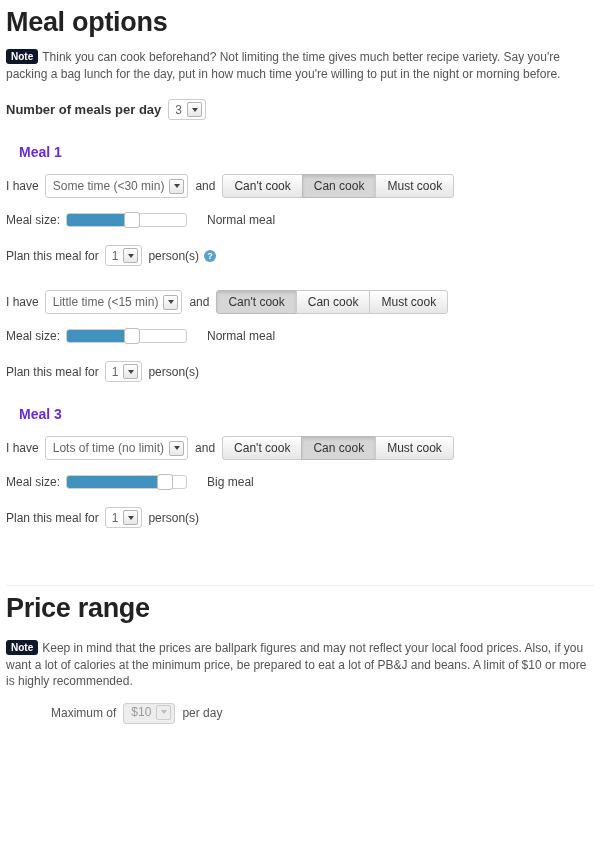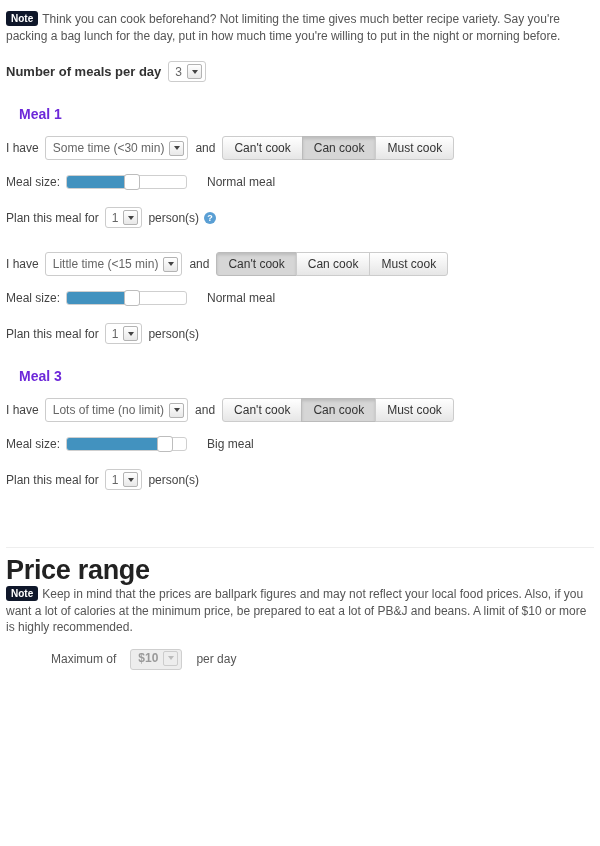--- a/index.html
+++ b/index.html
@@ -99,21 +99,21 @@
   }
   .sel.disabled .arrow-btn {
     background: #ededed;
     border-color: #cccccc;
   }
   .sel.disabled .arrow-btn .tri { border-top-color: #bbbbbb; }
 
   .sel-meals { height: 21px; }
   .sel-time { height: 24px; min-width: 118px; padding: 0 3px 0 7px; }
   .sel-person { height: 21px; min-width: 32px; padding: 0 3px 0 6px; }
-  .sel-price { height: 21px; min-width: 44px; padding: 0 3px 2px 7px; font-weight: bold; }
+  .sel-price { height: 21px; min-width: 44px; padding: 0 3px 2px 7px; }
 
   h2.meal-title {
     font-size: 14px;
     font-weight: bold;
     color: #6d28d9;
     margin: 13px;
     padding: 0;
   }
   .meal-block { margin-top: 24px; }
   .meal-block .row { display: flex; align-items: center; }
@@ -197,21 +197,21 @@
     vertical-align: -2px;
   }
 
   .divider {
     border: none;
     border-top: 1px solid #eeeeee;
     margin: 57px 0 0 0;
   }
 
   .price-title { margin-top: 30px; }
-  .price-note { margin-top: 0; }
+  .price-note { margin-top: 16px; }
 
   .price-row {
     margin-top: 21px;
     display: flex;
     align-items: center;
   }
   .price-label {
     font-size: 12px;
     font-weight: bold;
     color: #333333;
@@ -226,30 +226,30 @@
     box-sizing: border-box;
     margin-right: 6px;
   }
   .check-label { color: #555555; }
 
   .max-row {
     margin-top: 13px;
     margin-left: 45px;
     display: flex;
     align-items: center;
-    gap: 7px;
   }
   .max-label { margin-right: 7px; color: #555555; }
   .perday-label { margin-left: 7px; color: #555555; }
 </style>
 </head>
 <body>
 
 <div class="page">
 
+  <h1 class="section-title">Meal options</h1>
 
   <div class="note-block">
     <span class="note-badge">Note</span><span>Think you can cook beforehand? Not limiting the time gives much better recipe variety. Say you're packing a bag lunch for the day, put in how much time you're willing to put in the night or morning before.</span>
   </div>
 
   <div class="meals-per-day-row">
     <span class="meals-per-day-label">Number of meals per day</span>
     <span class="sel sel-meals">
       <span class="sel-text">3</span>
       <span class="arrow-btn">

